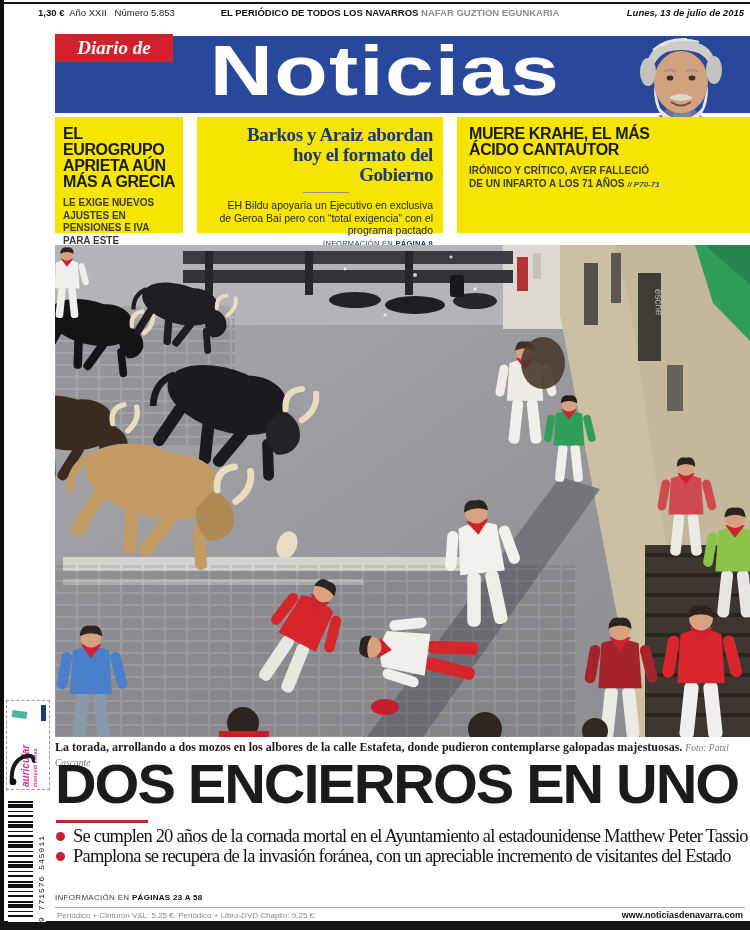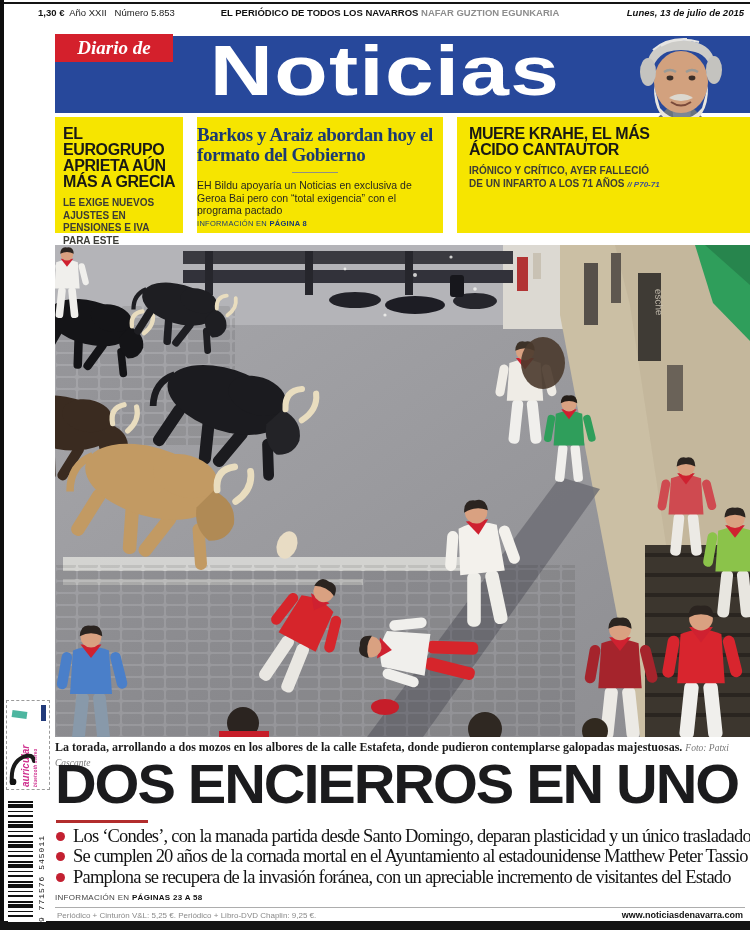--- a/index.html
+++ b/index.html
@@ -29,21 +29,21 @@
            text-align:center;line-height:27px;margin-top:14px;}
   .krahe{left:591px;top:34px;width:159px;height:199px;}
 
   
   .ybox{top:117px;height:116px;background:#f6e500;box-sizing:border-box;}
   .ybox1{left:55px;width:128px;padding:9px 4px 16px 8px;}
   .ybox3{left:457px;width:316px;padding:9px 110px 4px 12px;}
   .yhead{font-weight:bold;font-size:16px;line-height:16px;letter-spacing:-0.4px;color:#191915;}
   .ysub{margin-top:7px;font-weight:bold;font-size:10px;line-height:12.5px;color:#3c3c36;}
   .ypage{font-style:italic;color:#3d4f93;font-size:8px;font-weight:bold;}
-  .ybox2{left:197px;width:246px;text-align:left;padding:8px 10px 0 0;}
+  .ybox2{left:197px;width:246px;text-align:right;padding:8px 10px 0 22px;}
   .y2head{font-family:"Liberation Serif",serif;font-weight:bold;font-size:19px;line-height:20px;
           color:#1b3a72;letter-spacing:-0.4px;}
   .y2div{width:46px;height:1px;background:#8f8f85;margin:7px auto 6px auto;}
   .y2body{font-size:10.5px;line-height:12.5px;color:#27271f;}
   .y2info{margin-top:2px;font-size:7.5px;letter-spacing:0.3px;color:#1b3a72;}
   .y2info b{font-weight:bold;}
 
   
   .photo{left:55px;top:245px;width:695px;height:492px;display:block;}
   .caption{left:55px;top:740px;width:692px;font-family:"Liberation Serif",serif;
@@ -128,21 +128,21 @@
     <div class="yhead">EL EUROGRUPO APRIETA AÚN MÁS A GRECIA</div>
     <div class="ysub">
       <span>LE EXIGE NUEVOS AJUSTES EN PENSIONES E IVA PARA ESTE MIÉRCOLES</span>
       <span class="ypage">// P9-10</span>
     </div>
   </div>
 
   <div class="abs ybox ybox2">
     <div class="y2head">Barkos y Araiz abordan hoy el formato del Gobierno</div>
     <div class="y2div"></div>
-    <div class="y2body">EH Bildu apoyaría un Noticias en exclusiva de Geroa Bai pero con “total exigencia” con el programa pactado</div>
+    <div class="y2body">EH Bildu apoyaría un Ejecutivo en exclusiva de Geroa Bai pero con “total exigencia” con el programa pactado</div>
     <div class="y2info">
       <span>INFORMACIÓN EN </span><b>PÁGINA 8</b>
     </div>
   </div>
 
   <div class="abs ybox ybox3">
     <div class="yhead">MUERE KRAHE, EL MÁS ÁCIDO CANTAUTOR</div>
     <div class="ysub">
       <span>IRÓNICO Y CRÍTICO, AYER FALLECIÓ DE UN INFARTO A LOS 71 AÑOS</span>
       <span class="ypage">// P70-71</span>
@@ -265,24 +265,20 @@
     <span>La torada, arrollando a dos mozos en los albores de la calle Estafeta, donde pudieron contemplarse galopadas majestuosas.</span>
     <span class="credit"> Foto: Patxi Cascante</span>
   </div>
 
   <div class="abs headline">DOS ENCIERROS EN UNO</div>
   <div class="abs red-rule"></div>
 
   <div class="abs bullets">
     <div class="bullet-line">
       <span class="dot"></span>
-      <span>Los ‘Condes’, con la manada partida desde Santo Domingo, deparan plasticidad y un único trasladado</span>
-    </div>
-    <div class="bullet-line">
-      <span class="dot"></span>
       <span>Se cumplen 20 años de la cornada mortal en el Ayuntamiento al estadounidense Matthew Peter Tassio</span>
     </div>
     <div class="bullet-line">
       <span class="dot"></span>
       <span>Pamplona se recupera de la invasión foránea, con un apreciable incremento de visitantes del Estado</span>
     </div>
   </div>
 
   <div class="abs info-pages">
     <span>INFORMACIÓN EN </span><b>PÁGINAS 23 A 58</b>

